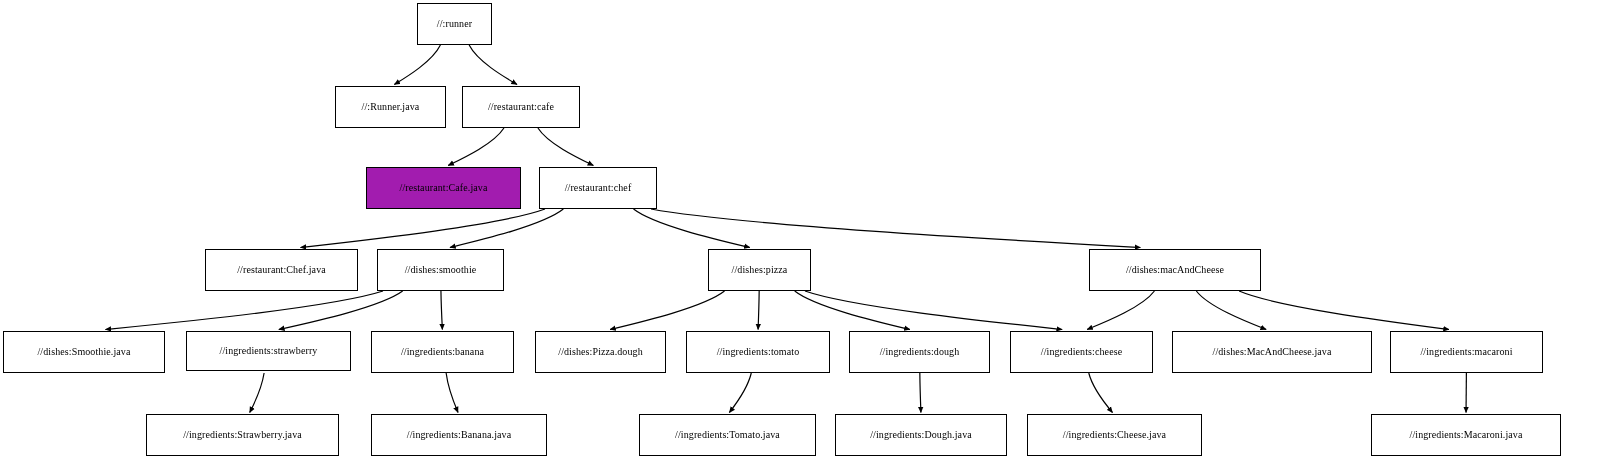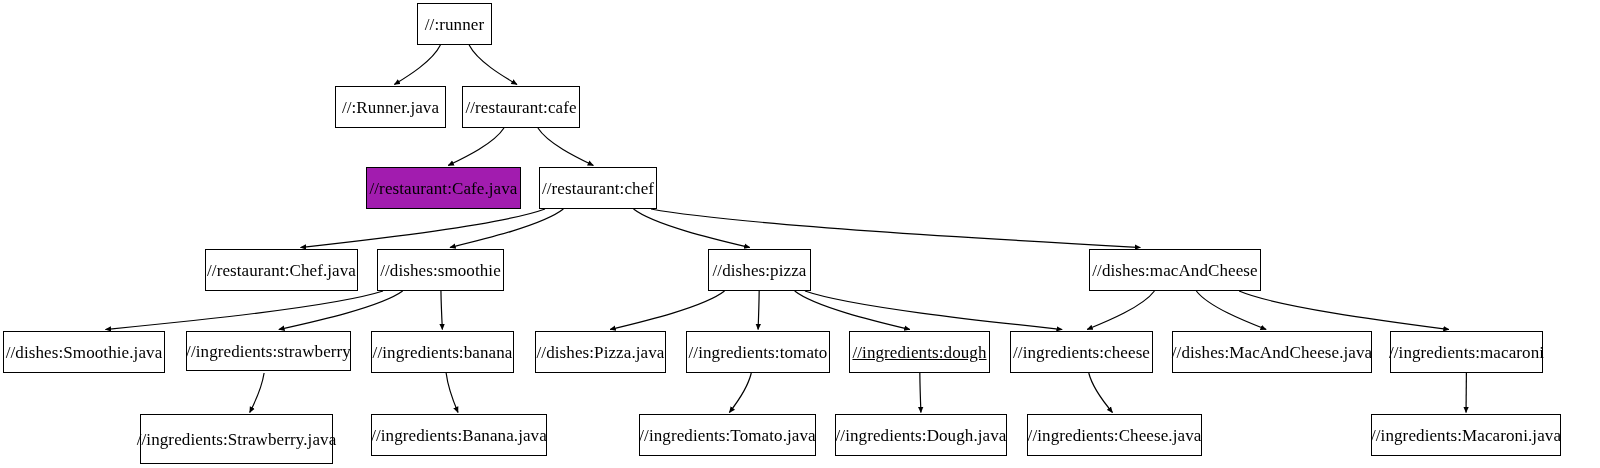--- a/index.html
+++ b/index.html
@@ -29,21 +29,21 @@
   .graph-node {
     position: absolute;
     box-sizing: border-box;
     border: 1px solid #000000;
     background: #ffffff;
     display: flex;
     align-items: center;
     justify-content: center;
     white-space: nowrap;
     color: #000000;
-    font-size: 17px;
+    font-size: 10px;
     line-height: 1;
     letter-spacing: 0.1px;
     z-index: 2;
   }
   .node-label {
     display: block;
     padding: 0 2px;
   }
 </style>
 </head>
@@ -114,38 +114,38 @@
       <div class="graph-node" style="left: 3px; top: 331px; width: 162px; height: 42px; border-color: rgb(0, 0, 0); background: rgb(255, 255, 255);">
         <span class="node-label">//dishes:Smoothie.java</span>
       </div>
       <div class="graph-node" style="left: 186px; top: 331px; width: 165px; height: 40px; border-color: rgb(0, 0, 0); background: rgb(255, 255, 255);">
         <span class="node-label">//ingredients:strawberry</span>
       </div>
       <div class="graph-node" style="left: 371px; top: 331px; width: 143px; height: 42px; border-color: rgb(0, 0, 0); background: rgb(255, 255, 255);">
         <span class="node-label">//ingredients:banana</span>
       </div>
       <div class="graph-node" style="left: 535px; top: 331px; width: 131px; height: 42px; border-color: rgb(0, 0, 0); background: rgb(255, 255, 255);">
-        <span class="node-label">//dishes:Pizza.java</span>
+        <span class="node-label">//dishes:Pizza.dough</span>
       </div>
       <div class="graph-node" style="left: 686px; top: 331px; width: 144px; height: 42px; border-color: rgb(0, 0, 0); background: rgb(255, 255, 255);">
         <span class="node-label">//ingredients:tomato</span>
       </div>
-      <div class="graph-node" style="left: 849px; top: 331px; width: 141px; height: 42px; border-color: rgb(0, 0, 0); background: rgb(255, 255, 255); text-decoration: underline;">
+      <div class="graph-node" style="left: 849px; top: 331px; width: 141px; height: 42px; border-color: rgb(0, 0, 0); background: rgb(255, 255, 255);">
         <span class="node-label">//ingredients:dough</span>
       </div>
       <div class="graph-node" style="left: 1010px; top: 331px; width: 143px; height: 42px; border-color: rgb(0, 0, 0); background: rgb(255, 255, 255);">
         <span class="node-label">//ingredients:cheese</span>
       </div>
       <div class="graph-node" style="left: 1172px; top: 331px; width: 200px; height: 42px; border-color: rgb(0, 0, 0); background: rgb(255, 255, 255);">
         <span class="node-label">//dishes:MacAndCheese.java</span>
       </div>
       <div class="graph-node" style="left: 1390px; top: 331px; width: 153px; height: 42px; border-color: rgb(0, 0, 0); background: rgb(255, 255, 255);">
         <span class="node-label">//ingredients:macaroni</span>
       </div>
-      <div class="graph-node" style="left: 140px; top: 414px; width: 193px; height: 50px; border-color: rgb(0, 0, 0); background: rgb(255, 255, 255);">
+      <div class="graph-node" style="left: 146px; top: 414px; width: 193px; height: 42px; border-color: rgb(0, 0, 0); background: rgb(255, 255, 255);">
         <span class="node-label">//ingredients:Strawberry.java</span>
       </div>
       <div class="graph-node" style="left: 371px; top: 414px; width: 176px; height: 42px; border-color: rgb(0, 0, 0); background: rgb(255, 255, 255);">
         <span class="node-label">//ingredients:Banana.java</span>
       </div>
       <div class="graph-node" style="left: 639px; top: 414px; width: 177px; height: 42px; border-color: rgb(0, 0, 0); background: rgb(255, 255, 255);">
         <span class="node-label">//ingredients:Tomato.java</span>
       </div>
       <div class="graph-node" style="left: 835px; top: 414px; width: 172px; height: 42px; border-color: rgb(0, 0, 0); background: rgb(255, 255, 255);">
         <span class="node-label">//ingredients:Dough.java</span>

